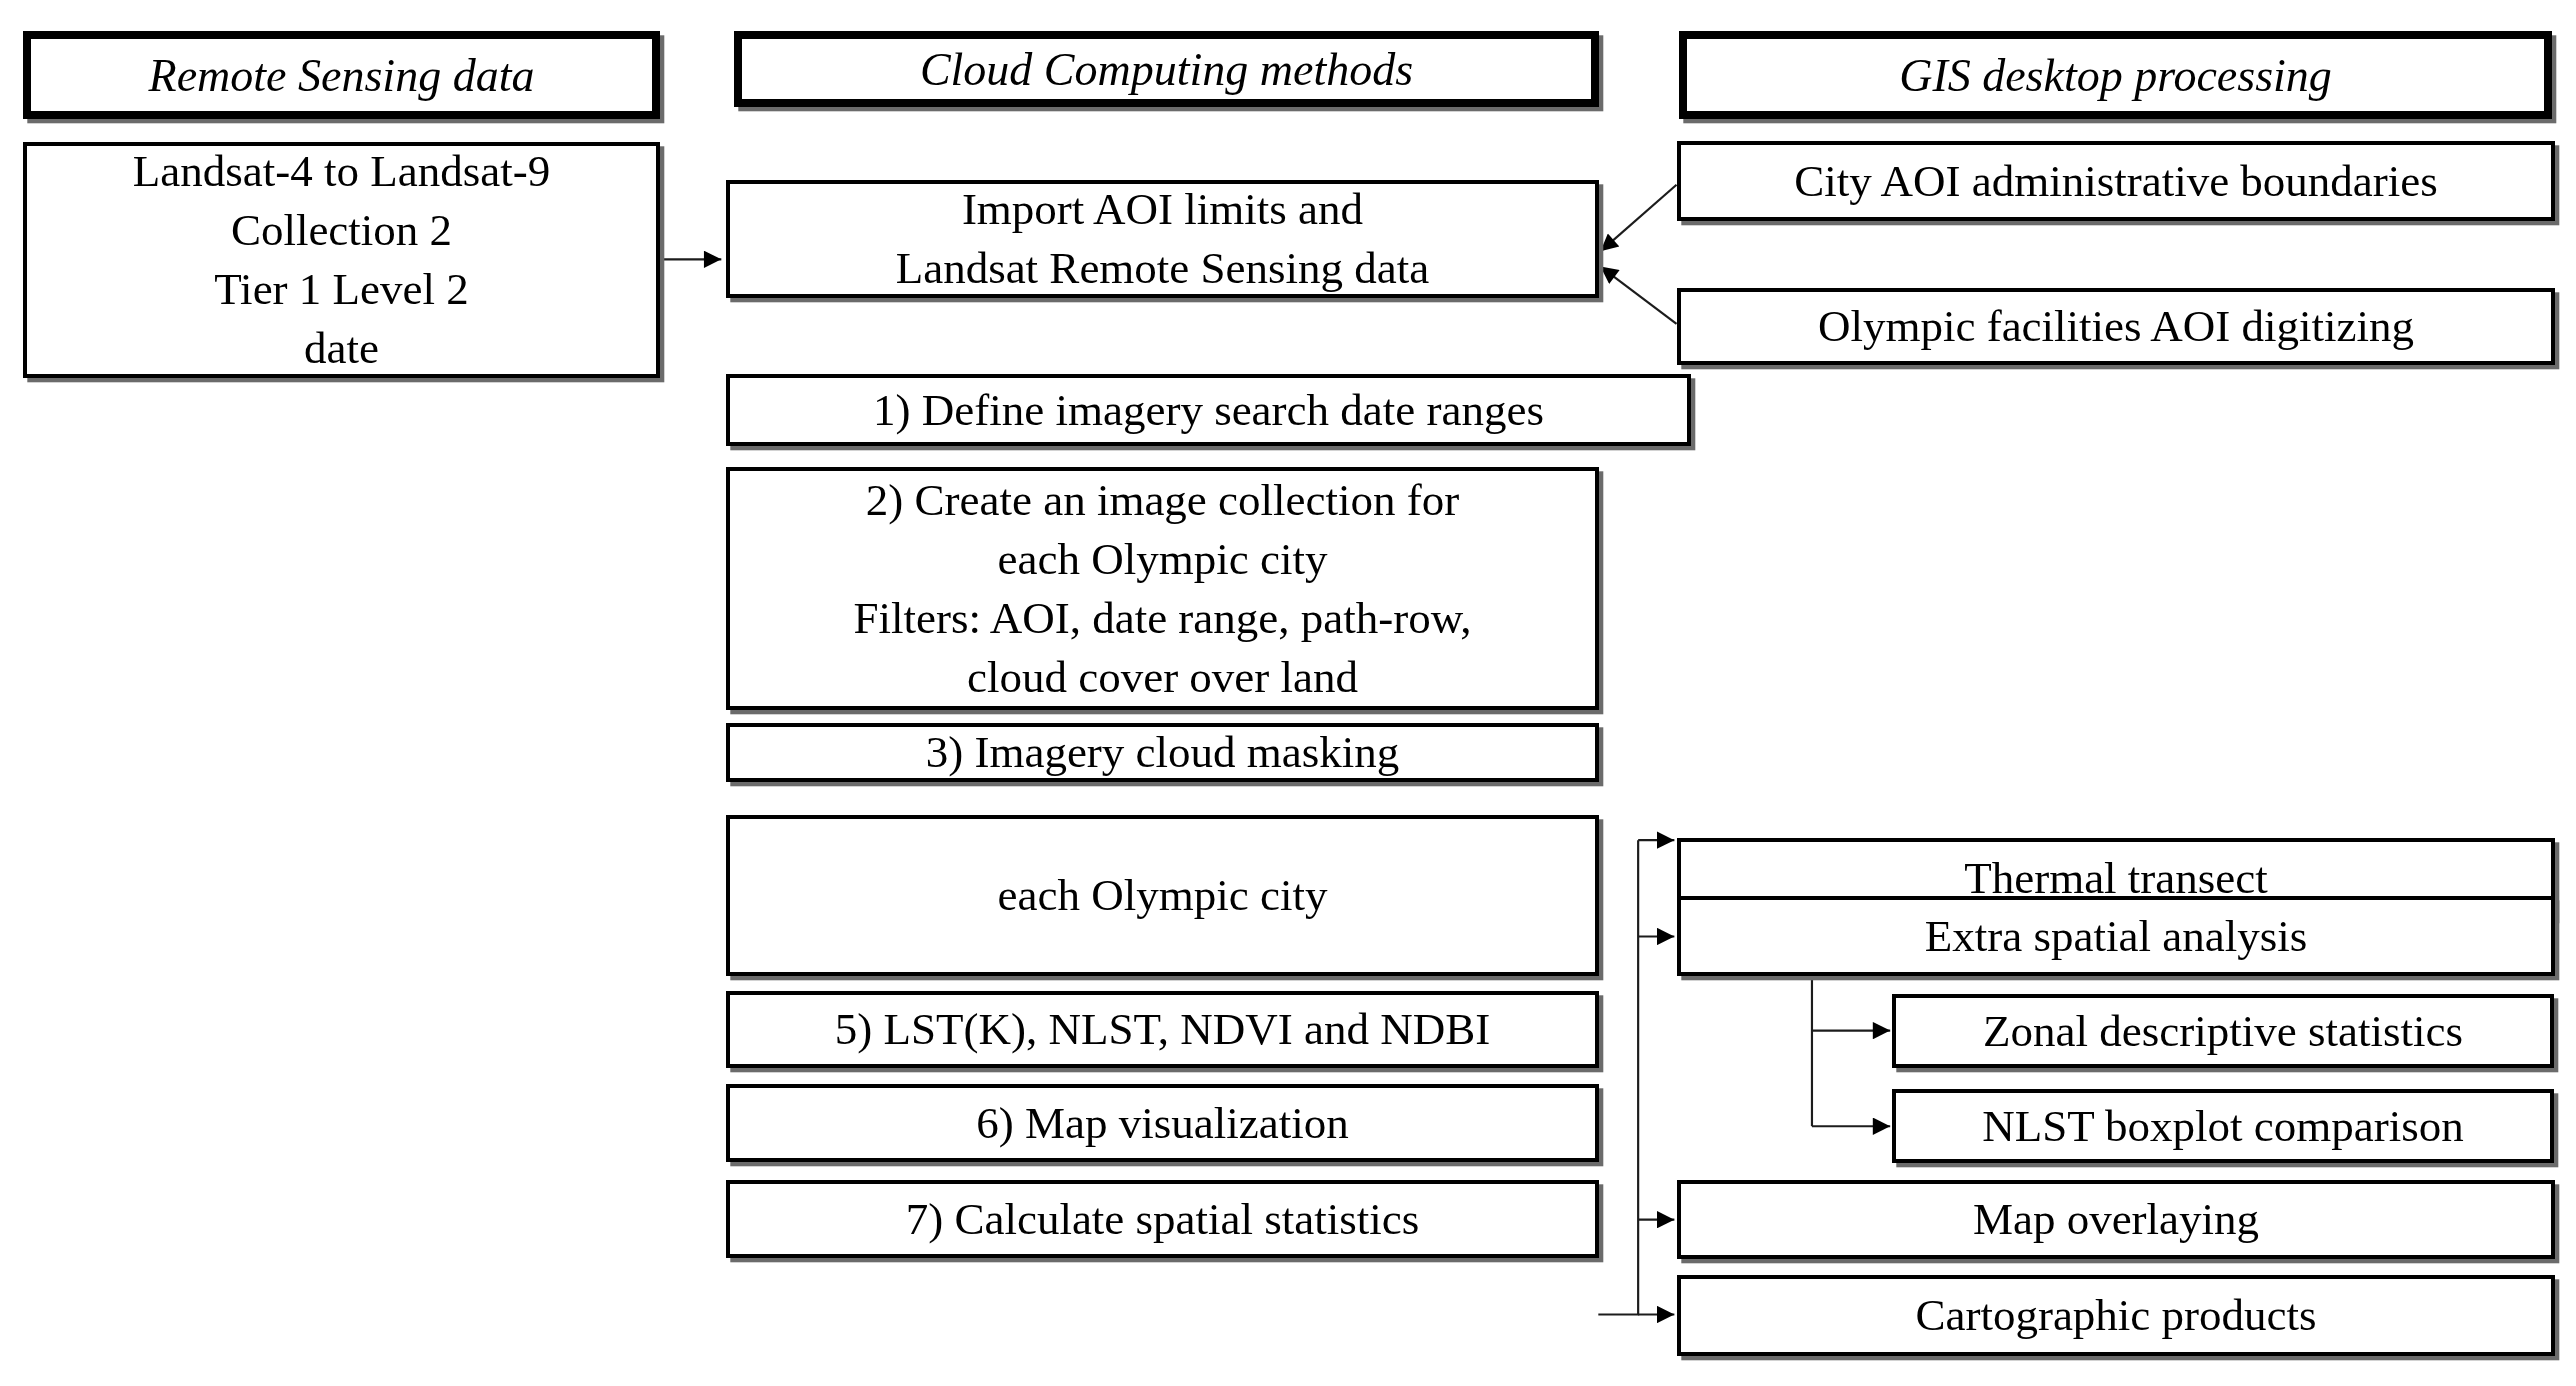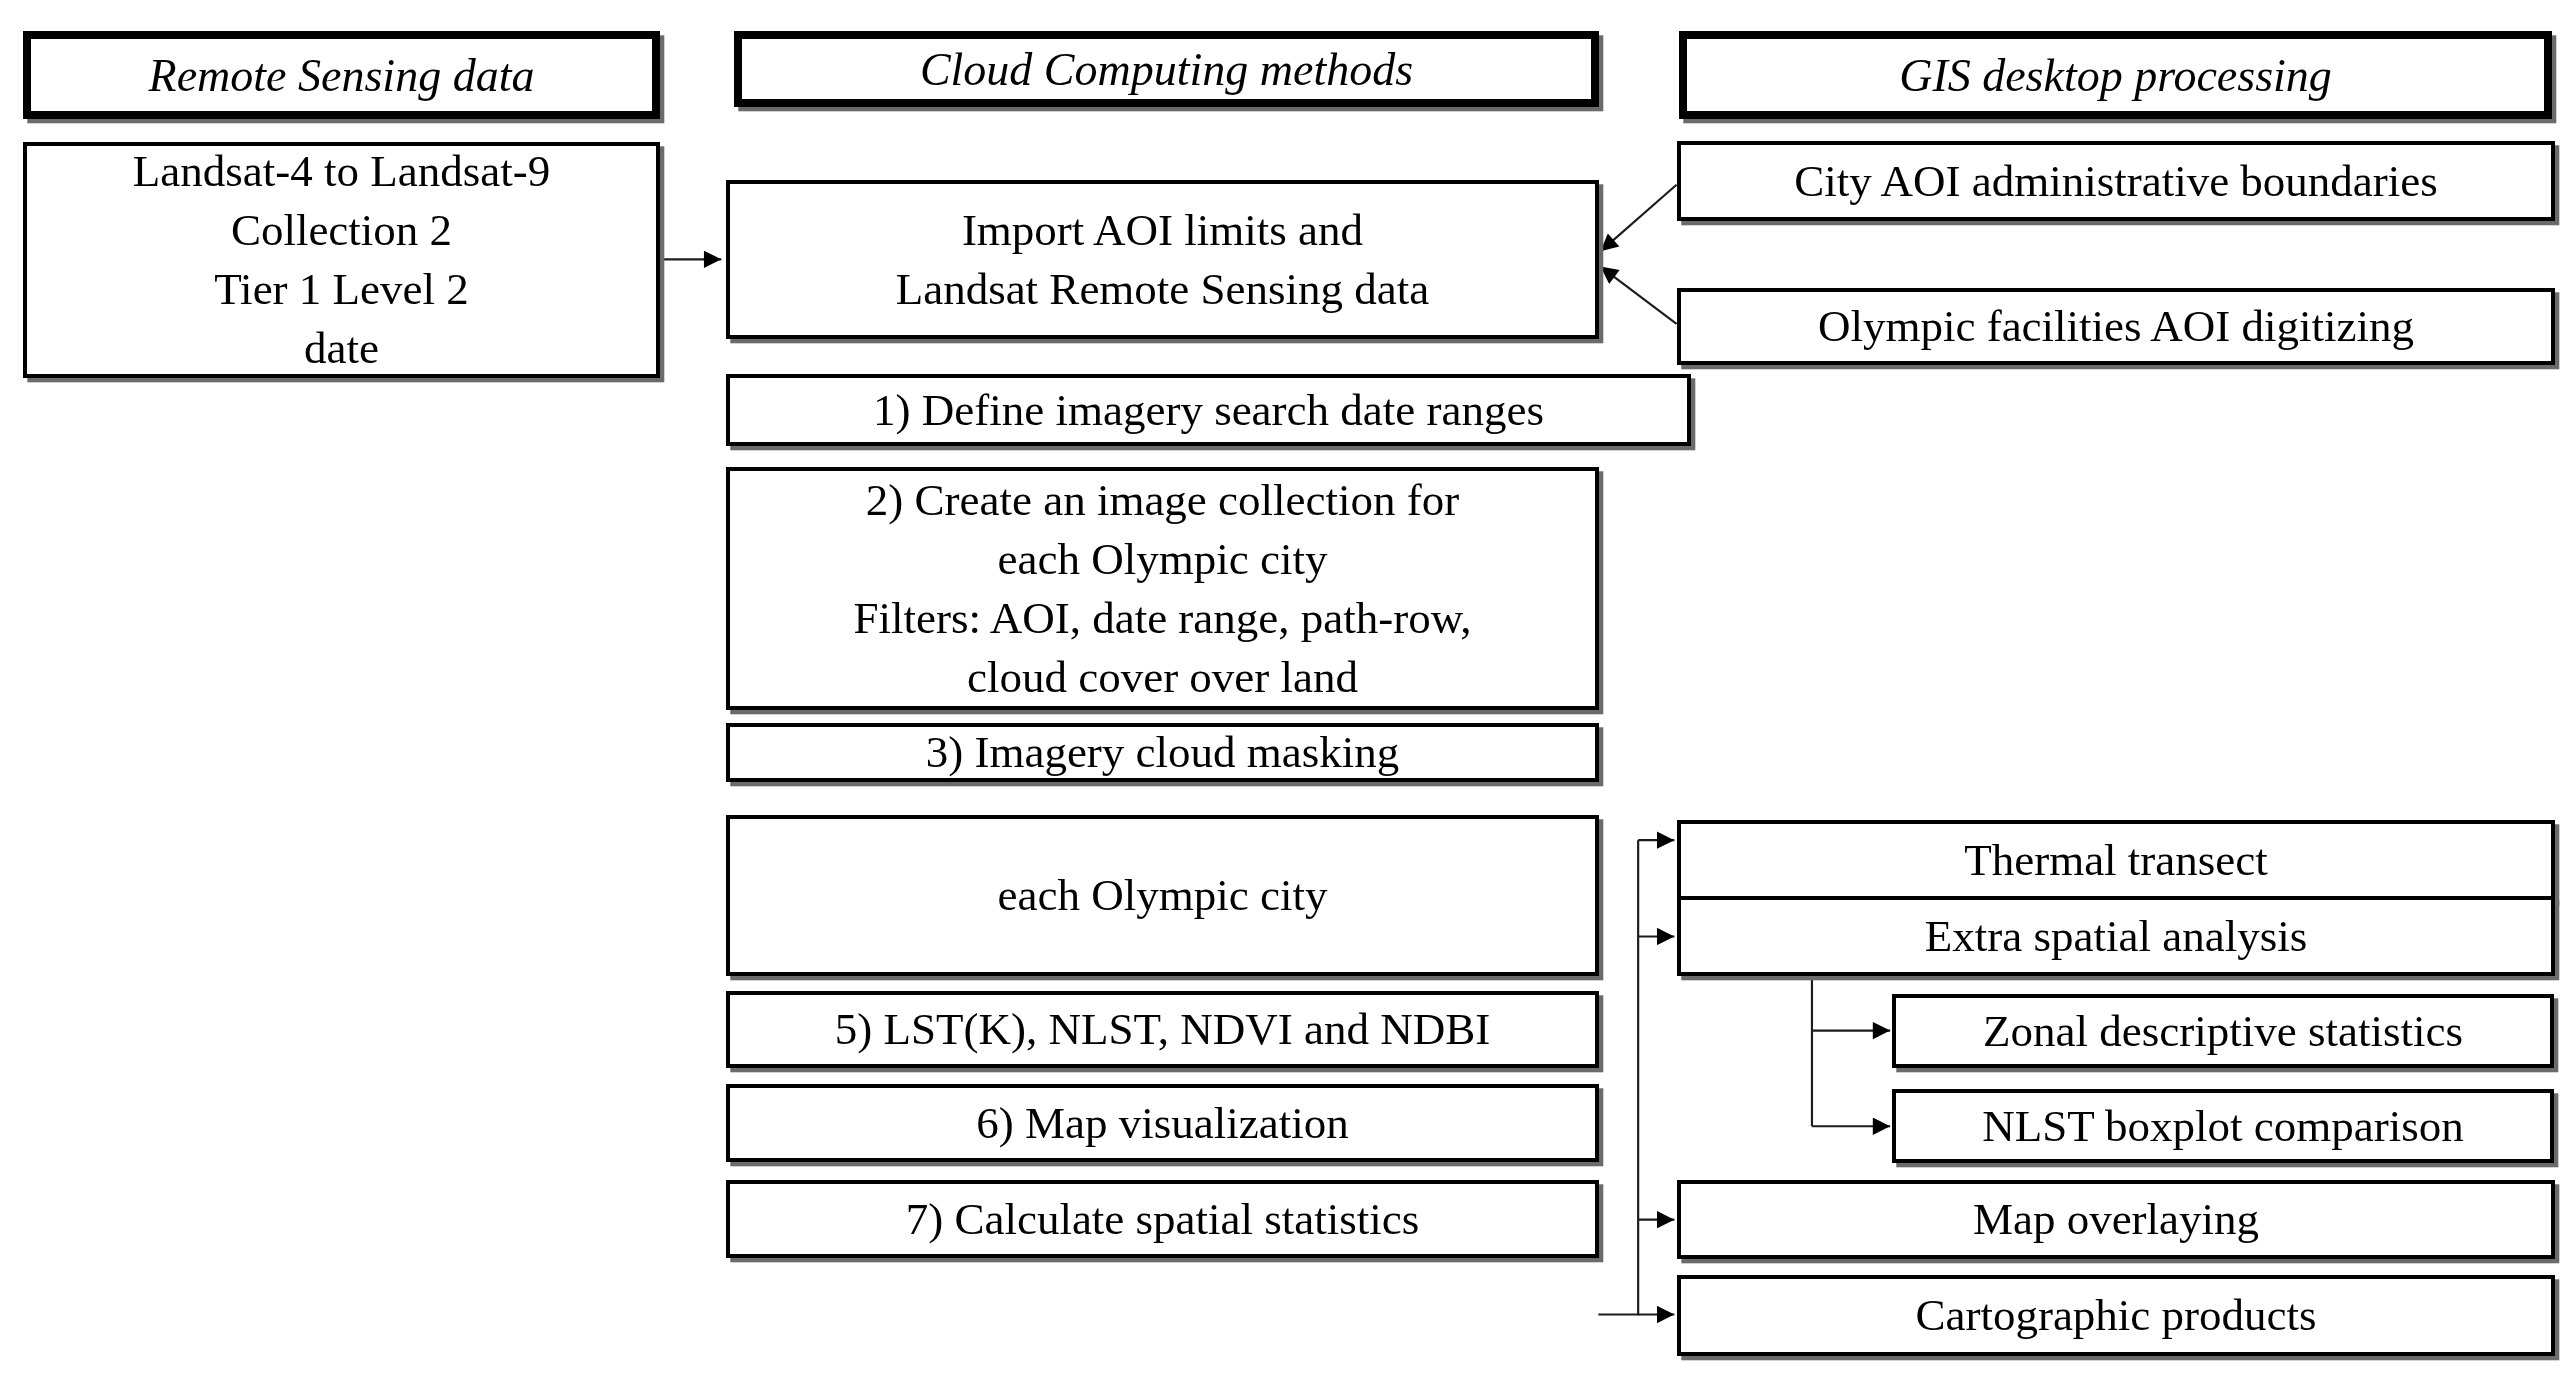--- a/index.html
+++ b/index.html
@@ -76,21 +76,21 @@
     <div class="line">GIS desktop processing</div>
   </div>
 
   <div class="box" style="left:23px; top:142px; width:637px; height:236px">
     <div class="line">Landsat-4 to Landsat-9</div>
     <div class="line">Collection 2</div>
     <div class="line">Tier 1 Level 2</div>
     <div class="line">date</div>
   </div>
 
-  <div class="box" style="left:726px; top:180px; width:873px; height:159px">
+  <div class="box" style="left:726px; top:180px; width:873px; height:118px">
     <div class="line">Import AOI limits and</div>
     <div class="line">Landsat Remote Sensing data</div>
   </div>
 
   <div class="box" style="left:726px; top:374px; width:965px; height:72px">
     <div class="line">1) Define imagery search date ranges</div>
   </div>
 
   <div class="box" style="left:726px; top:467px; width:873px; height:243px">
     <div class="line">2) Create an image collection for</div>
@@ -121,21 +121,21 @@
 
 
   <div class="box" style="left:1677px; top:141px; width:878px; height:80px">
     <div class="line">City AOI administrative boundaries</div>
   </div>
 
   <div class="box" style="left:1677px; top:288px; width:878px; height:77px">
     <div class="line">Olympic facilities AOI digitizing</div>
   </div>
 
-  <div class="box" style="left:1677px; top:820px; width:878px; height:81px">
+  <div class="box" style="left:1677px; top:838px; width:878px; height:81px">
     <div class="line">Thermal transect</div>
   </div>
 
   <div class="box" style="left:1677px; top:896px; width:878px; height:80px">
     <div class="line">Extra spatial analysis</div>
   </div>
 
   <div class="box" style="left:1892px; top:994px; width:662px; height:74px">
     <div class="line">Zonal descriptive statistics</div>
   </div>

